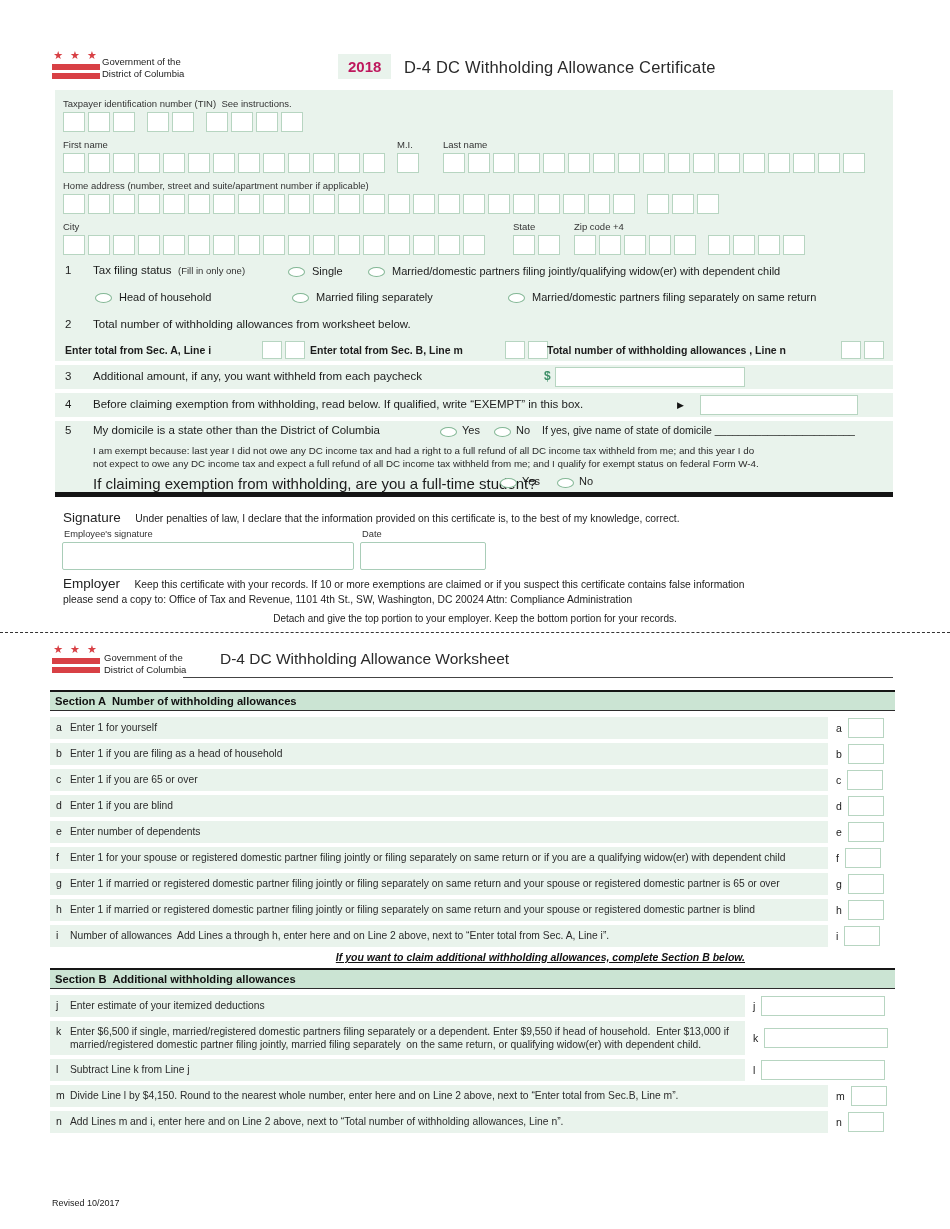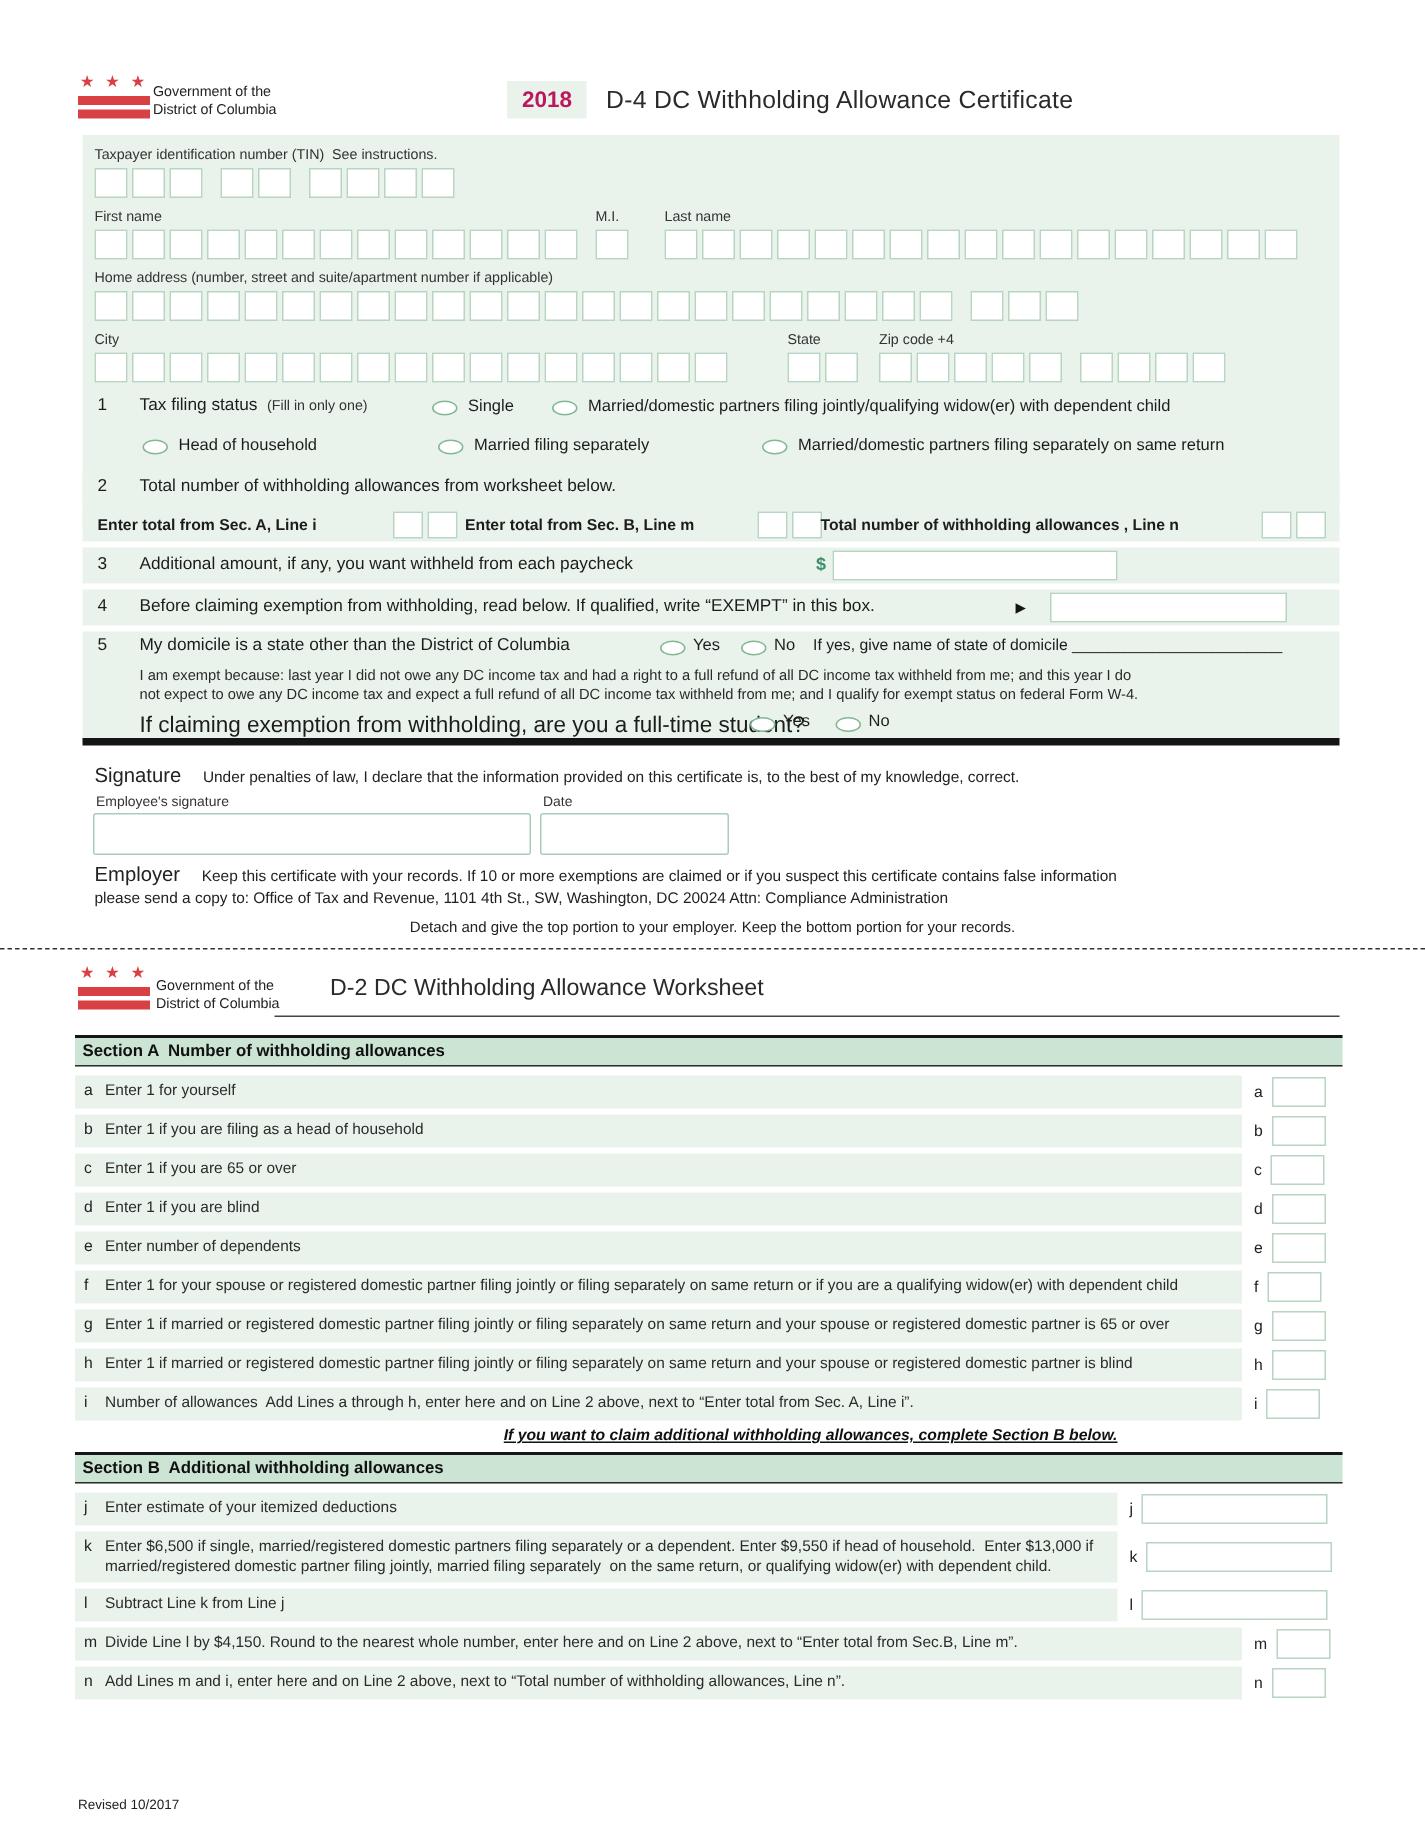--- a/index.html
+++ b/index.html
@@ -214,21 +214,21 @@
               <div class="cbox"></div>
               <div class="cbox"></div>
               <div class="cbox"></div>
               <div class="cbox"></div>
               <div class="cbox"></div>
               <div class="cbox"></div>
               <div class="cbox"></div>
             </div>
           </div>
       </div>
-      <div style="margin-left:40px">
+      <div style="margin-left:28px">
         <div class="flabel">State</div>
         <div class="cboxrow">
             <div class="cgroup">
               <div class="cbox"></div>
               <div class="cbox"></div>
             </div>
           </div>
       </div>
       <div style="margin-left:14px">
         <div class="flabel">Zip code +4</div>
@@ -352,21 +352,21 @@
   <div class="dc-logo">
     <div class="stars">★ ★ ★</div>
     <div class="bar"></div>
     <div class="bar"></div>
   </div>
 </div>
 <div class="abs govtxt" style="left:104px;top:652px">
   <div>Government of the</div>
   <div>District of Columbia</div>
 </div>
-<div class="abs wstitle" style="left:220px;top:650px">D-2 DC Withholding Allowance Worksheet</div>
+<div class="abs wstitle" style="left:220px;top:650px">D-4 DC Withholding Allowance Worksheet</div>
 <div class="abs wsrule" style="left:183px;top:677px;width:710px"></div>
 
 <div class="abs" style="left:50px;top:690px;width:845px">
   <div class="sec-hdr">Section A  Number of withholding allowances</div>
   <div id="secA-rows" style="margin-top:6px">
       <div class="ws-row">
         <div class="ws-text">
           <span class="ws-ltr">a</span>
           <span class="ws-txt">Enter 1 for yourself</span>
         </div>

